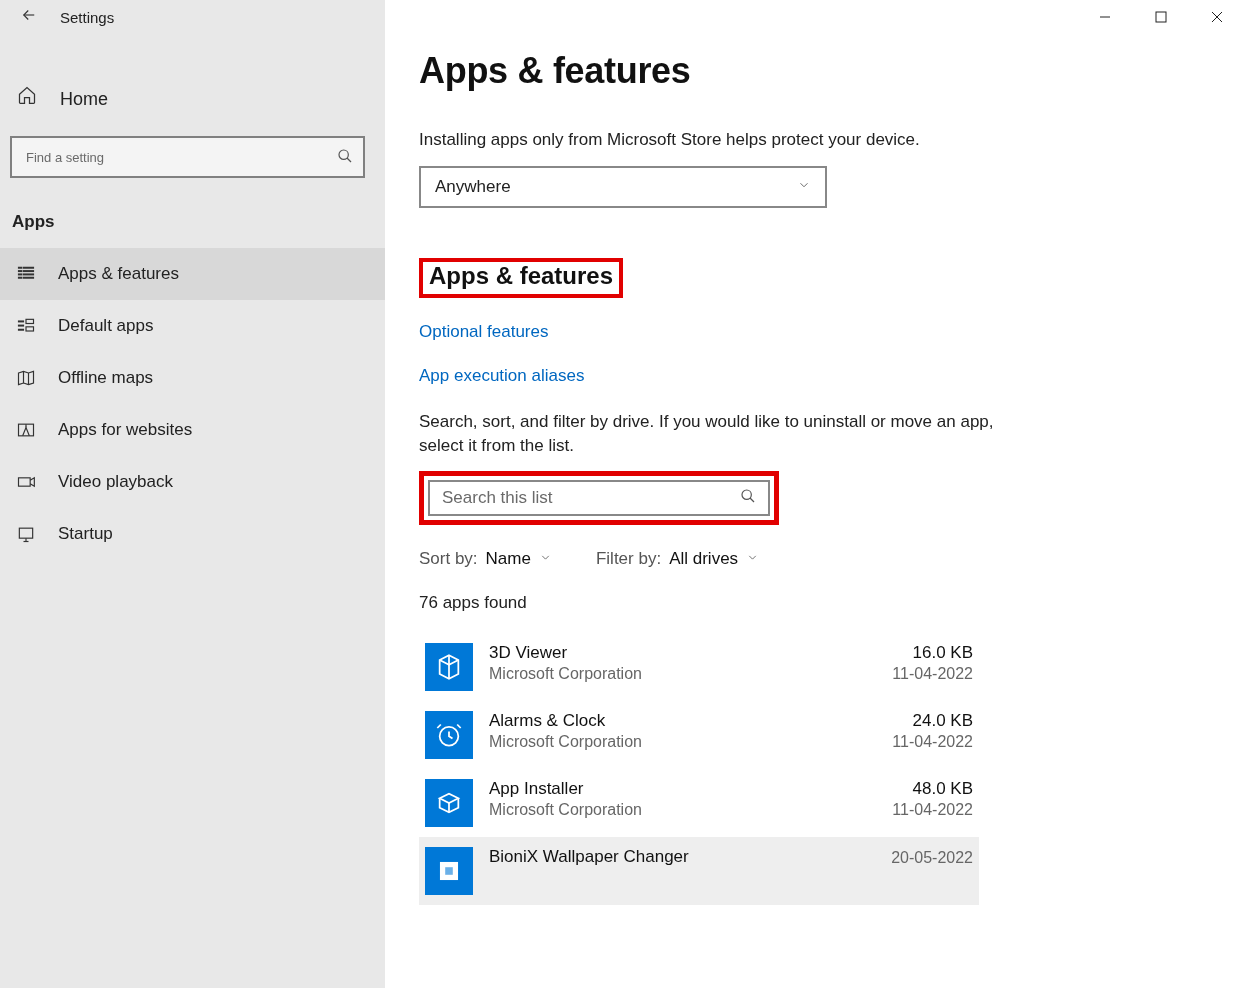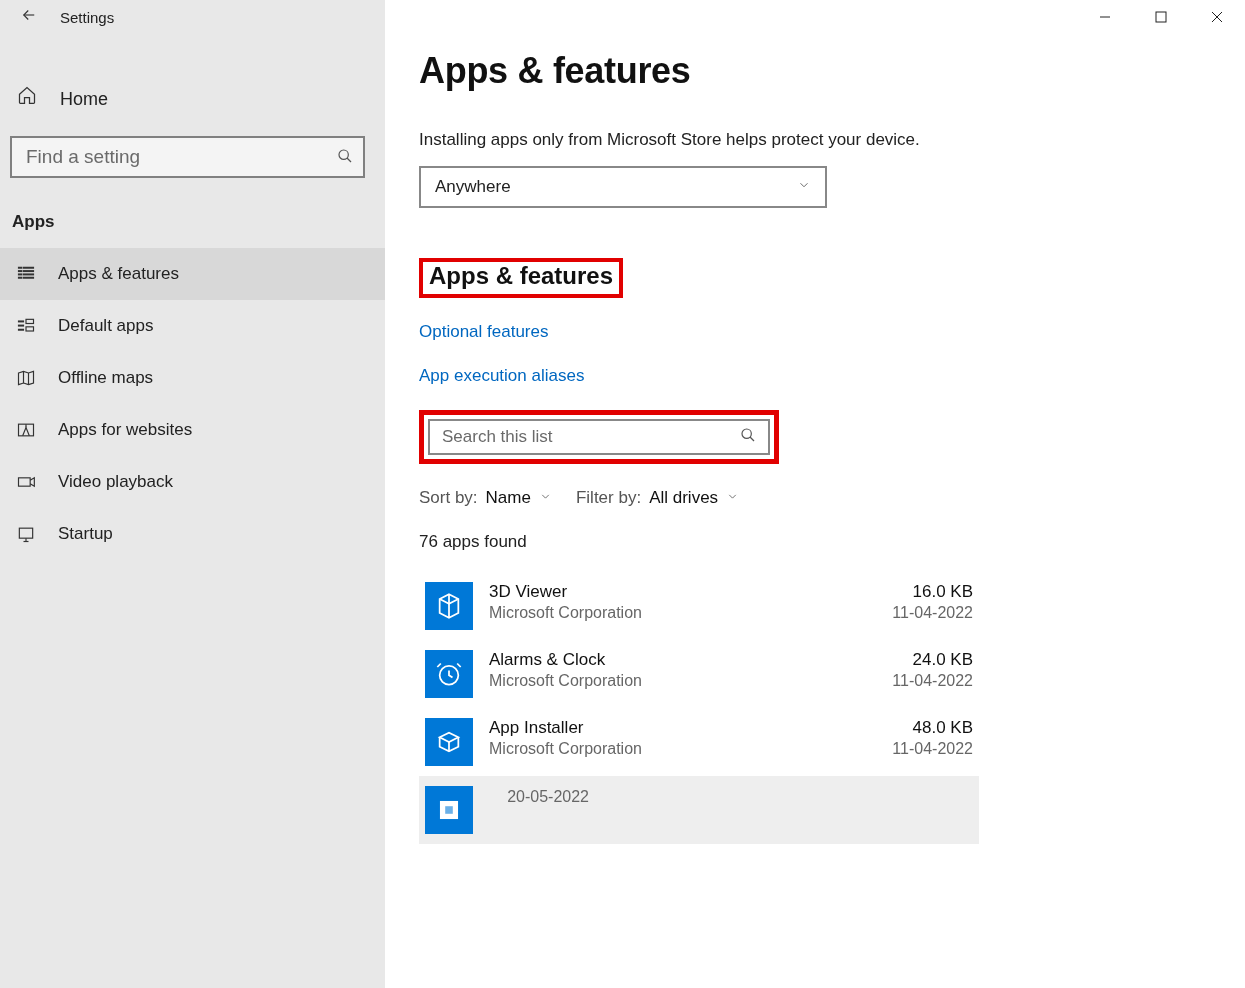--- a/index.html
+++ b/index.html
@@ -9,21 +9,21 @@
   .sidebar { width: 385px; height: 100%; background: #e8e8e8; position: relative; }
   .titlebar-left { display: flex; align-items: center; padding: 6px 10px 10px 20px; gap: 22px;}
   .back-arrow { font-size: 18px; cursor: pointer; color: #333;}
   .title-text { font-size: 15px; color: #222; }
   .home-row { display: flex; align-items: flex-end; gap: 22px; padding: 12px 10px 12px 16px; margin-top: 34px; cursor: pointer;}
   .home-row .icon { width: 22px; text-align: center; font-size: 18px; color:#333;}
   .home-row .label { font-size: 18px; color: #222;}
   
   .search-wrap { margin: 14px 20px 0 10px; }
   .search-box { width: 100%; height: 42px; border: 2px solid #808080; background: #f4f4f4; display: flex; align-items: center; padding: 0 10px 0 14px; }
-  .search-input { flex: 1; border: none; background: transparent; font-size: 19px; color: #666; outline: none;}
+  .search-input { flex: 1; border: none; background: transparent; font-size: 13px; color: #666; outline: none;}
   .search-input::placeholder { color: #6a6a6a; }
   .search-icon-sm { color: #555; font-size: 14px;}
   
   .sidebar-category { font-size: 17px; font-weight: 600; color: #222; margin: 34px 0 16px 12px;}
   
   .nav-item { display: flex; align-items: center; gap: 20px; padding: 16px 10px 16px 14px; cursor: pointer;}
   .nav-item.selected { background: #d8d8d8; }
   .nav-item .icon { width: 24px; height:20px; display:flex; align-items:center; justify-content:center; color:#333;}
   .nav-item .icon svg { width: 20px; height: 20px; stroke:#333; fill:none; stroke-width:1.4;}
   .nav-item .label { font-size: 17px; color:#222;}
@@ -49,21 +49,21 @@
   .hl-red { border: 4px solid #e10000; display:inline-block; padding: 0 6px 4px 6px; margin-bottom: 24px;}
   .hl-red h2 { margin-bottom:0;}
   
   .link { color:#0067c0; font-size:17px; display:block; margin-bottom: 24px; cursor:pointer;}
   
   .search-list-wrap { border: 5px solid #e10000; padding: 4px; width:360px; margin-bottom: 24px; display:inline-block;}
   .search-list { height: 36px; border: 2px solid #888; display:flex; align-items:center; padding: 0 12px; background:#fff;}
   .search-list input { flex:1; border:none; outline:none; font-size:17px; color:#666;}
   .search-list input::placeholder { color:#6a6a6a;}
   
-  .sort-filter { display:flex; gap: 24px; margin-bottom: 24px; font-size:17px; color:#333;}
+  .sort-filter { display:flex; gap: 44px; margin-bottom: 24px; font-size:17px; color:#333;}
   .sf-item { cursor:pointer; display:flex; align-items:center; gap:8px;}
   .sf-label { color:#555;}
   .sf-value { color:#111;}
   
   .app-count { font-size:17px; color:#222; margin-bottom: 20px;}
   
   .app-list { width: 560px;}
   .app-row { display:flex; align-items:flex-start; padding: 10px 6px; gap: 16px; cursor:pointer;}
   .app-row.hover { background:#eee;}
   .app-icon { width:48px; height:48px; background:#0078d7; display:flex; align-items:center; justify-content:center; color:#fff; flex-shrink:0;}
@@ -220,20 +220,21 @@
       </span>
     </div>
     
     <div class="hl-red">
       <h2 class="section-title">Apps &amp; features</h2>
     </div>
     
     <span class="link">Optional features</span>
     <span class="link">App execution aliases</span>
     
+    <p class="desc">Search, sort, and filter by drive. If you would like to uninstall or move an app, select it from the list.</p>
     
     <div class="search-list-wrap">
       <div class="search-list">
         <input placeholder="Search this list" style="">
         <span>
           <svg width="16" height="16" viewBox="0 0 24 24" fill="none" stroke="#555" stroke-width="1.8">
               <circle cx="10" cy="10" r="7"></circle>
               <path d="M21 21l-6-6"></path>
             </svg>
         </span>
@@ -317,20 +318,24 @@
       </div>
 
       <div class="app-row hover">
         <div class="app-icon bionix">
           <svg viewBox="0 0 24 24" fill="#fff" stroke="none">
               <rect x="5" y="5" width="14" height="14" fill="#fff"></rect>
               <rect x="7" y="7" width="10" height="10" fill="#0078d7"></rect>
               <rect x="8" y="8" width="8" height="8" fill="#6ab0e8"></rect>
             </svg>
         </div>
+        <div class="app-mid">
+          <div class="app-name">BioniX Wallpaper Changer</div>
+          <div class="app-pub"></div>
+        </div>
         <div class="app-right">
           <div class="app-size"></div>
           <div class="app-date">20-05-2022</div>
         </div>
       </div>
 
     </div>
   </div>
 </div>
 

